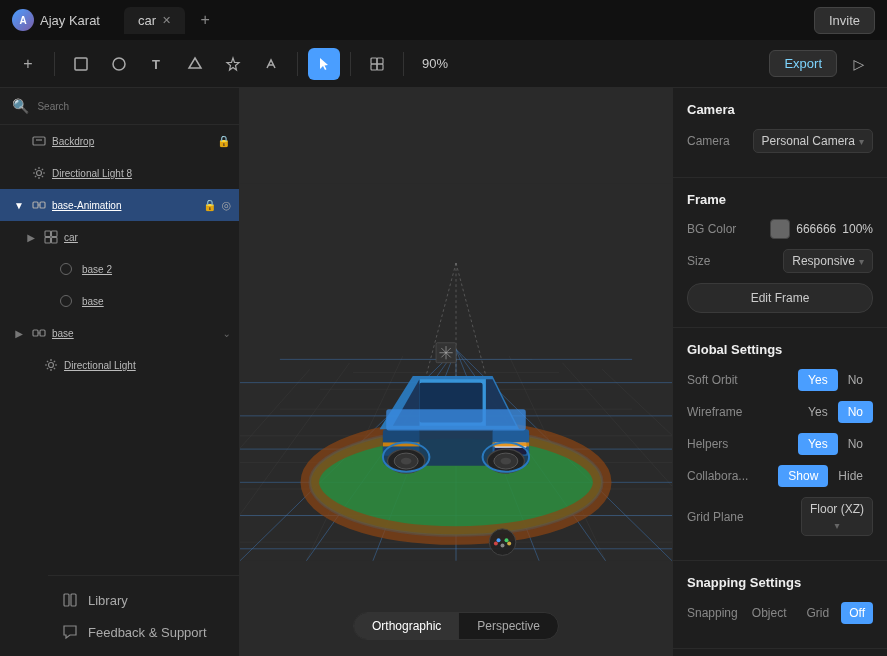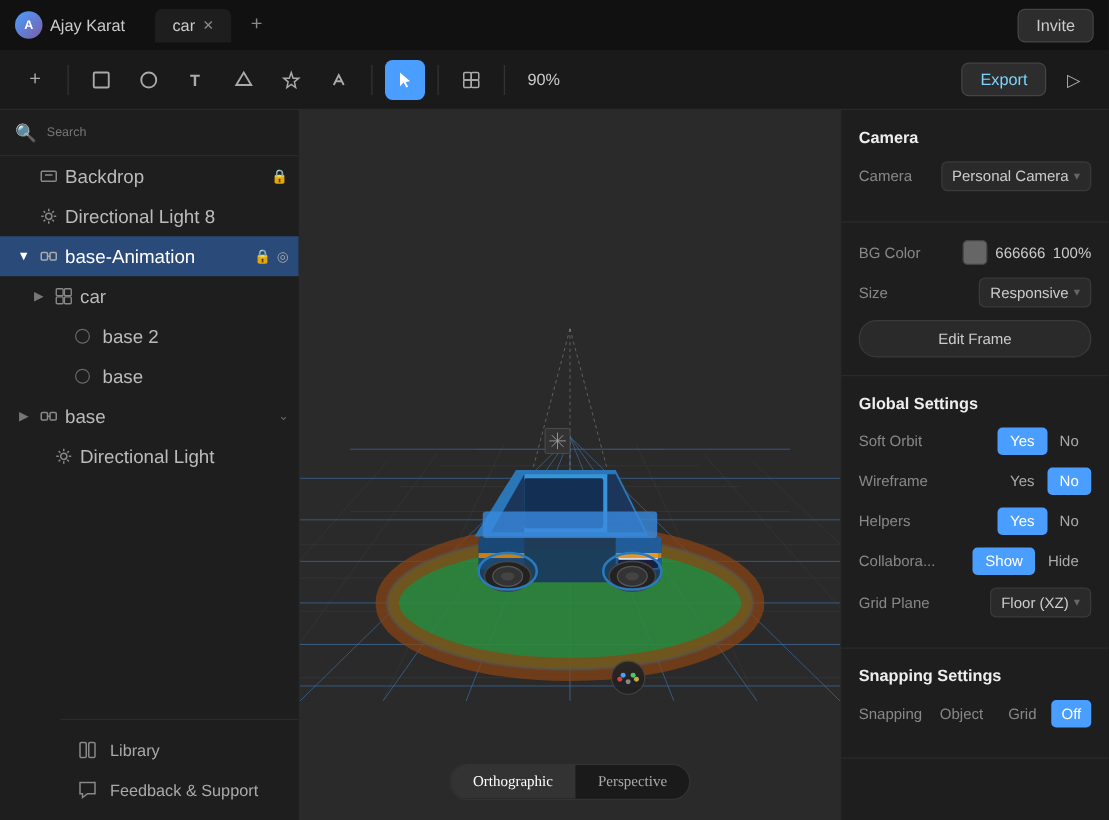--- a/index.html
+++ b/index.html
@@ -207,22 +207,23 @@
       font-size: 10px;
     }
     .item-icon {
       color: #888;
       font-size: 13px;
       display: flex;
       align-items: center;
     }
     .item-label {
       color: #bbb;
-      font-size: 15px;
+      font-size: 10px;
       flex: 1;
+      text-decoration: underline;
     }
     .item-actions {
       display: flex;
       gap: 4px;
       color: #666;
       font-size: 11px;
     }
     .lock-icon { color: #666; }
     .circle-icon {
       width: 14px;
@@ -270,21 +271,20 @@
     .view-toggle {
       position: absolute;
       bottom: 16px;
       left: 50%;
       transform: translateX(-50%);
       background: #1a1a1a;
       border-radius: 20px;
       display: flex;
       overflow: hidden;
       border: 1px solid #333;
-      font-family: Liberation Serif, serif;
     }
     .view-toggle-btn {
       padding: 6px 18px;
       font-size: 12px;
       cursor: pointer;
       color: #aaa;
     }
     .view-toggle-btn.active {
       background: #333;
       color: #fff;
@@ -382,20 +382,21 @@
       display: flex;
       align-items: center;
       gap: 4px;
       background: #2a2a2a;
       border: 1px solid #3a3a3a;
       border-radius: 5px;
       padding: 4px 8px;
       color: #ccc;
       font-size: 12px;
       cursor: pointer;
+      flex-direction: column;
     }
 
     .snapping-row {
       display: flex;
       align-items: center;
       gap: 4px;
     }
     .snap-btn {
       padding: 4px 8px;
       font-size: 12px;
@@ -765,20 +766,21 @@
       <div class="panel-row">
         <span class="panel-label">Camera</span>
         <div class="panel-select">
           <span>Personal Camera</span>
           <span class="panel-select-arrow">▾</span>
         </div>
       </div>
     </div>
 
     <div class="panel-section">
+      <div class="panel-section-title">Frame</div>
       <div class="panel-row">
         <span class="panel-label">BG Color</span>
         <div class="color-row">
           <div class="color-swatch" style="background:#666666;"></div>
           <span class="panel-value">666666</span>
           <span class="panel-value">100%</span>
         </div>
       </div>
       <div class="panel-row">
         <span class="panel-label">Size</span>

